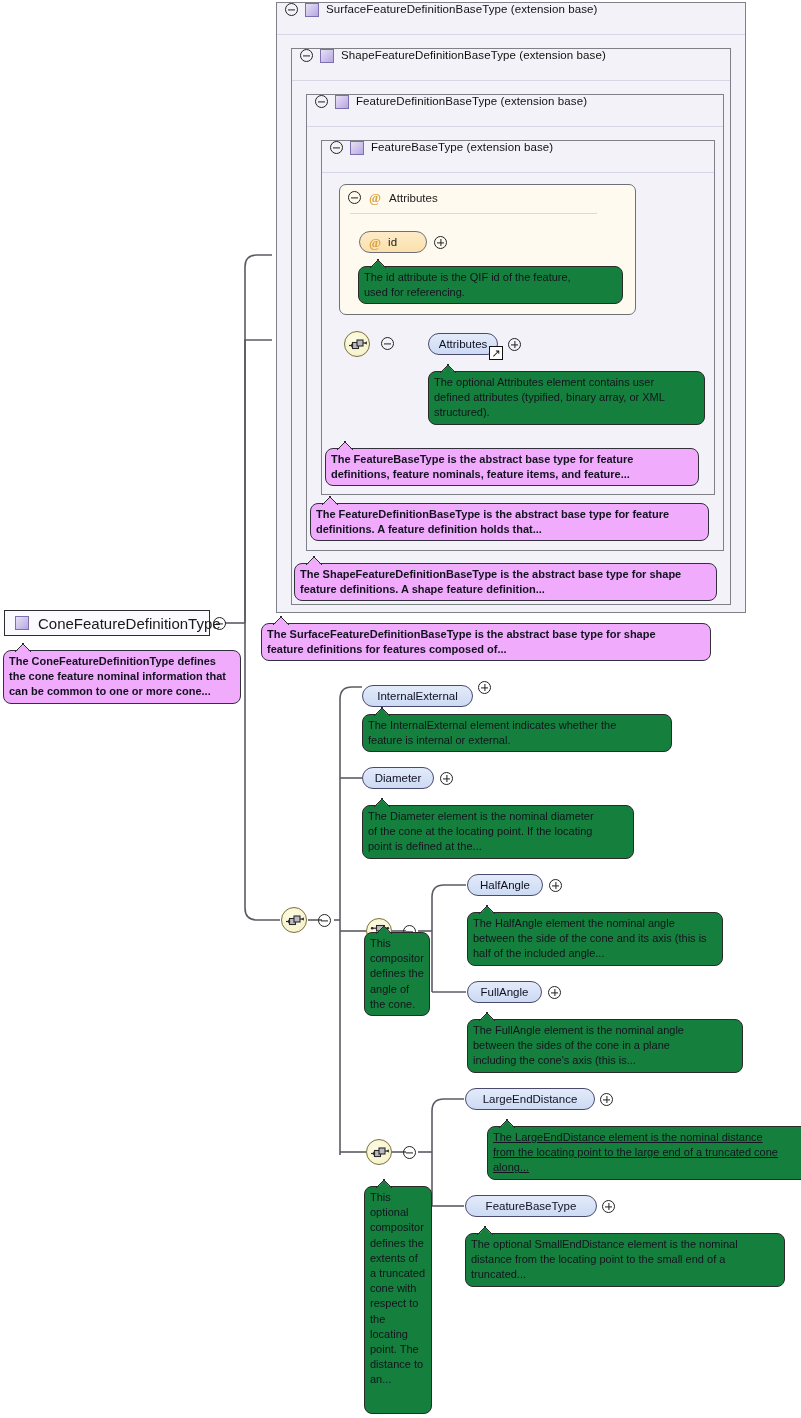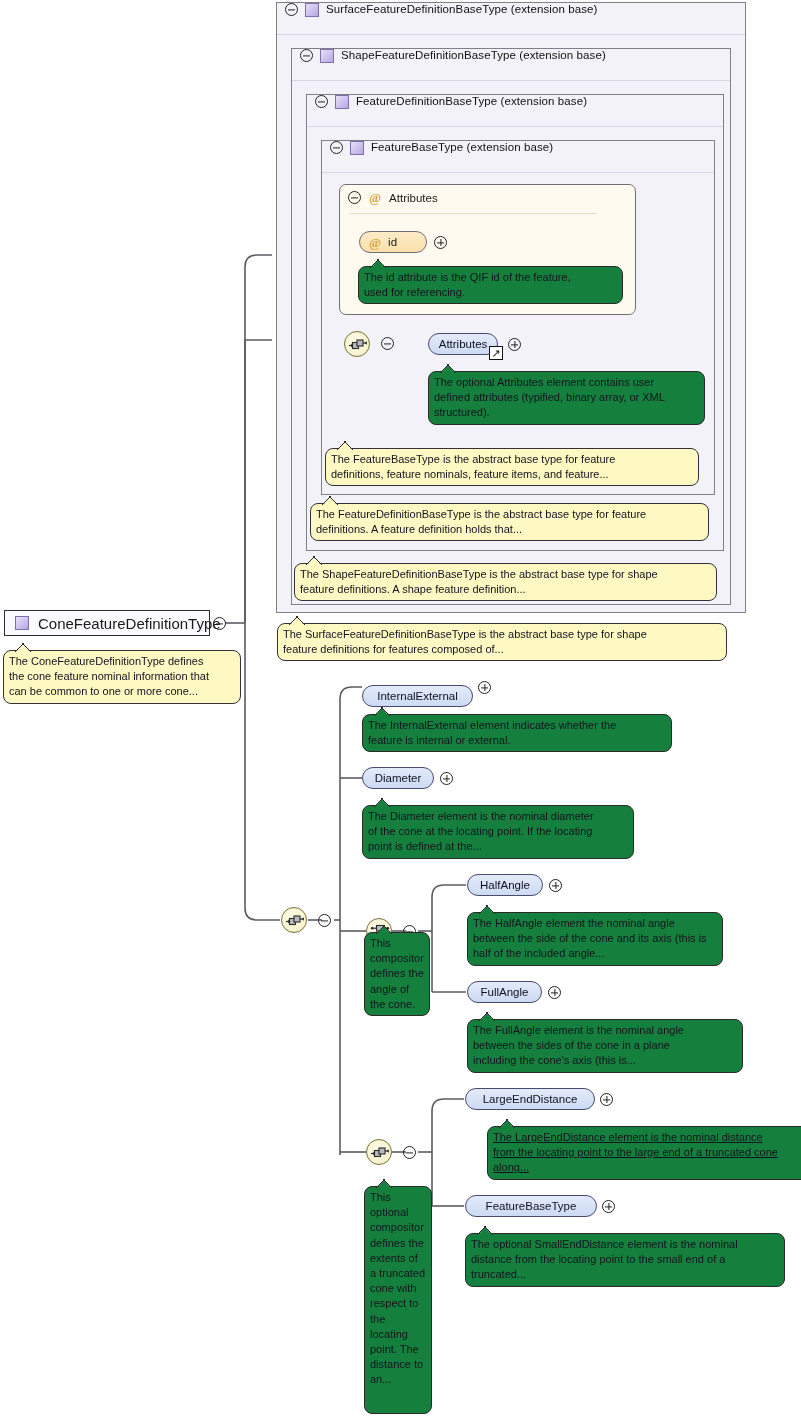--- a/index.html
+++ b/index.html
@@ -136,21 +136,21 @@
     position: absolute;
     border: 1.2px solid #2a2a2a;
     border-radius: 8px;
     padding: 3px 5px 3px 5px;
     font-size: 11px;
     line-height: 15.2px;
     color: #13131f;
     background: #15803d;
     white-space: pre-line;
   }
-  .doc.lav { background: #fef9c3; border-color: #33303c; }
+  .doc.lav { background: #f0abfc; border-color: #33303c; font-weight: bold; }
   .doc.tailed::before {
     content: "";
     position: absolute;
     left: 12px; top: -7px;
     width: 14px; height: 8px;
     background: inherit;
     clip-path: polygon(0% 100%, 50% 0%, 100% 100%);
     border: none;
   }
   .doc.tailed::after {
@@ -311,21 +311,21 @@
 
   <div class="doc lav tailed" style="left:325px; top:448px; width:374px;">The FeatureBaseType is the abstract base type for feature
 definitions, feature nominals, feature items, and feature...</div>
 
   <div class="doc lav tailed" style="left:310px; top:503px; width:399px;">The FeatureDefinitionBaseType is the abstract base type for feature
 definitions. A feature definition holds that...</div>
 
   <div class="doc lav tailed" style="left:294px; top:563px; width:423px;">The ShapeFeatureDefinitionBaseType is the abstract base type for shape
 feature definitions. A shape feature definition...</div>
 
-  <div class="doc lav tailed" style="left:277px; top:623px; width:450px;">The SurfaceFeatureDefinitionBaseType is the abstract base type for shape
+  <div class="doc lav tailed" style="left:261px; top:623px; width:450px;">The SurfaceFeatureDefinitionBaseType is the abstract base type for shape
 feature definitions for features composed of...</div>
 
   <div class="typebox" style="left:4px; top:610px; width:206px;">
     <span class="swatch"></span>
     <span>ConeFeatureDefinitionType</span>
   </div>
   <span class="circ" style="position:absolute; left:213px; top:617px;"></span>
 
   <div class="doc lav tailed" style="left:3px; top:650px; width:238px;">The ConeFeatureDefinitionType defines
 the cone feature nominal information that

